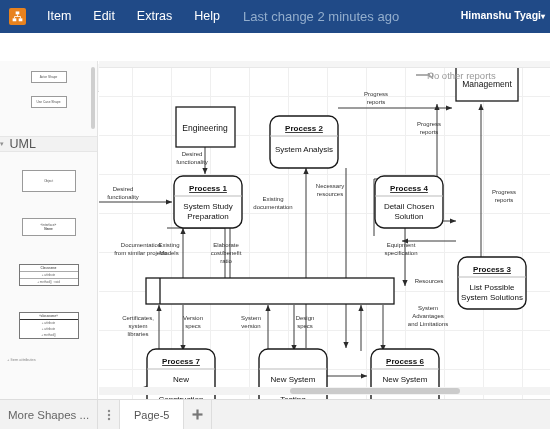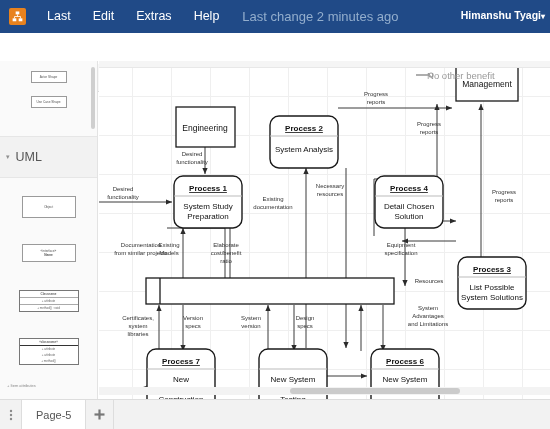--- a/index.html
+++ b/index.html
@@ -63,21 +63,21 @@
     background:#FAFAFA; border-right:1px solid #E3E3E3; overflow:hidden;
   }
   .shape-row { display:flex; justify-content:center; padding:4px 0; }
   .shp {
     border:1px solid #9a9a9a; background:#ffffff;
     font-size:3.2px; color:#555; display:flex; align-items:center;
     justify-content:center; text-align:center; line-height:1.25;
     overflow:hidden;
   }
   .sect-hdr {
-    height:42px; display:flex; align-items:center; padding-left:6px;
+    height:16px; display:flex; align-items:center; 
     background:#F2F2F2; border-top:1px solid #E6E6E6; border-bottom:1px solid #E6E6E6;
     margin-top:8px;
   }
   .sect-caret { font-size:7px; color:#909090; margin-right:6px; }
   .sect-title { font-size:12.5px; color:#555555; }
   .shp-stack { width:60px; background:#fff; border:1px solid #777; }
   .shp-stack div { border-bottom:1px solid #aaa; font-size:3px; color:#666; text-align:center; padding:1px 0; }
   .shp-stack div:last-child { border-bottom:none; }
   .shp-stack .hd { background:#fff; font-weight:bold; }
   .shp-lbl { font-size:4px; color:#888; padding-left:7px; margin-top:14px; }
@@ -144,21 +144,21 @@
 
   <div class="menubar">
     <div class="logo">
       <svg width="11" height="11" viewBox="0 0 12 12">
         <rect x="4" y="0.5" width="4" height="3.2" fill="#fff"></rect>
         <rect x="0.7" y="8" width="4" height="3.2" fill="#fff"></rect>
         <rect x="7.3" y="8" width="4" height="3.2" fill="#fff"></rect>
         <path d="M6 3.7 V6 M2.7 8 V6 H9.3 V8" stroke="#fff" stroke-width="0.9" fill="none"></path>
       </svg>
     </div>
-    <div class="menu-item">Last</div>
+    <div class="menu-item">Item</div>
     <div class="menu-item">Edit</div>
     <div class="menu-item">Extras</div>
     <div class="menu-item">Help</div>
     <div class="lastchange">Last change 2 minutes ago</div>
     <div class="username">
       <span>Himanshu Tyagi</span><span class="caret-sm">▾</span>
     </div>
   </div>
 
   <div class="toolbar">
@@ -249,21 +249,21 @@
         </svg>
     </div>
     <div class="tb-sep"></div>
     <div class="viewers-wrap">
       <div class="tb-btn" style="position:relative;z-index:2;">
         <svg width="20" height="12" viewBox="0 0 20 12">
             <line x1="1" y1="6" x2="14" y2="6" stroke="#9a9a9a" stroke-width="1.6"></line>
             <circle cx="16" cy="6" r="2" fill="none" stroke="#9a9a9a" stroke-width="1.2"></circle>
           </svg>
       </div>
-      <div class="viewers" style="position:absolute;left:12px;z-index:1;">No other benefit</div>
+      <div class="viewers" style="position:absolute;left:12px;z-index:1;">No other reports</div>
     </div>
     <div style="width:74px;flex:0 0 auto;"></div>
     <div class="tb-btn">
       <svg width="13" height="13" viewBox="0 0 13 13">
           <rect x="5" y="0.8" width="3" height="3" fill="#9a9a9a"></rect>
           <rect x="0.8" y="5" width="3" height="3" fill="#9a9a9a"></rect>
           <rect x="9.2" y="5" width="3" height="3" fill="#9a9a9a"></rect>
           <rect x="5" y="9.2" width="3" height="3" fill="#9a9a9a"></rect>
           <line x1="6.5" y1="3.8" x2="6.5" y2="9.2" stroke="#9a9a9a" stroke-width="1"></line>
           <line x1="3.8" y1="6.5" x2="9.2" y2="6.5" stroke="#9a9a9a" stroke-width="1"></line>
@@ -516,20 +516,21 @@
         <text x="14" y="330">ystem</text>
       </g>
     </svg>
   </div>
 
   <div class="canvas-top-strip"></div>
   <div class="h-track"></div>
   <div class="h-scroll"></div>
 
   <div class="footer">
+    <div class="more-shapes">More Shapes ...</div>
     <div class="pg-menu">
       <svg width="4" height="14" viewBox="0 0 4 14">
           <circle cx="2" cy="3" r="1.2" fill="#8a8a8a"></circle>
           <circle cx="2" cy="7" r="1.2" fill="#8a8a8a"></circle>
           <circle cx="2" cy="11" r="1.2" fill="#8a8a8a"></circle>
         </svg>
     </div>
     <div class="pg-tab">Page-5</div>
     <div class="pg-add">
       <svg width="13" height="13" viewBox="0 0 13 13">

